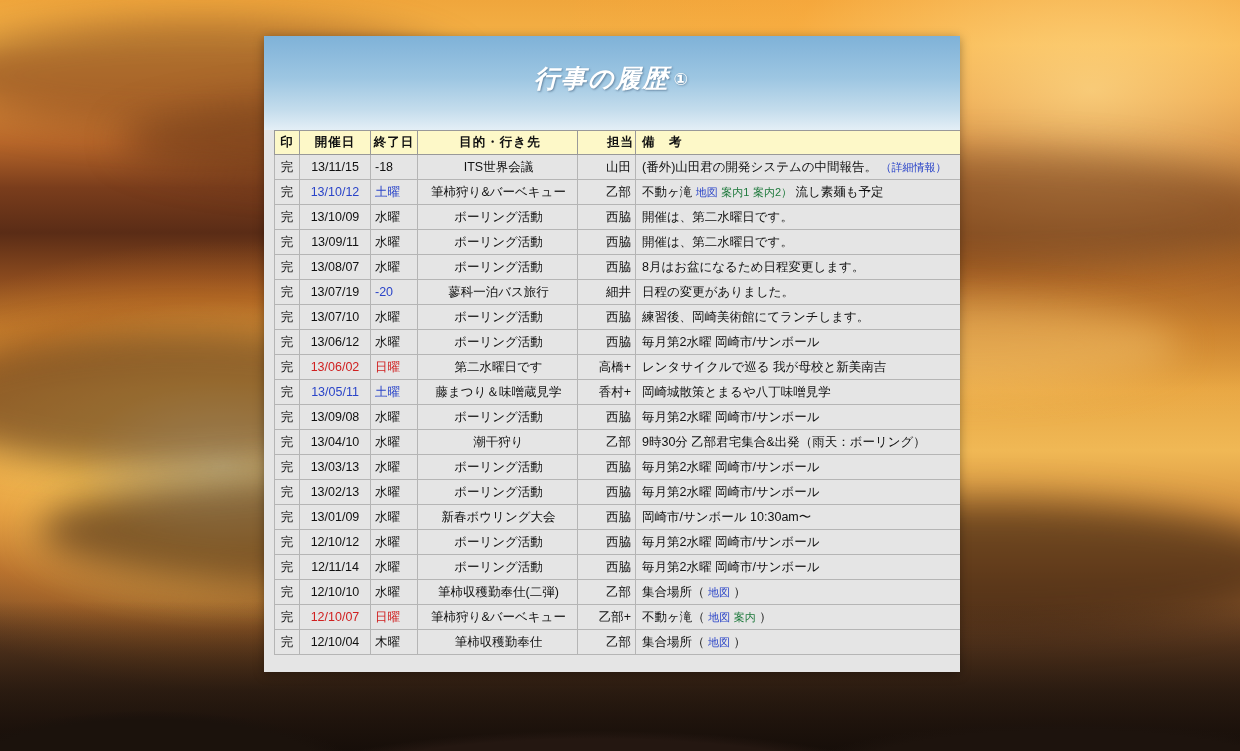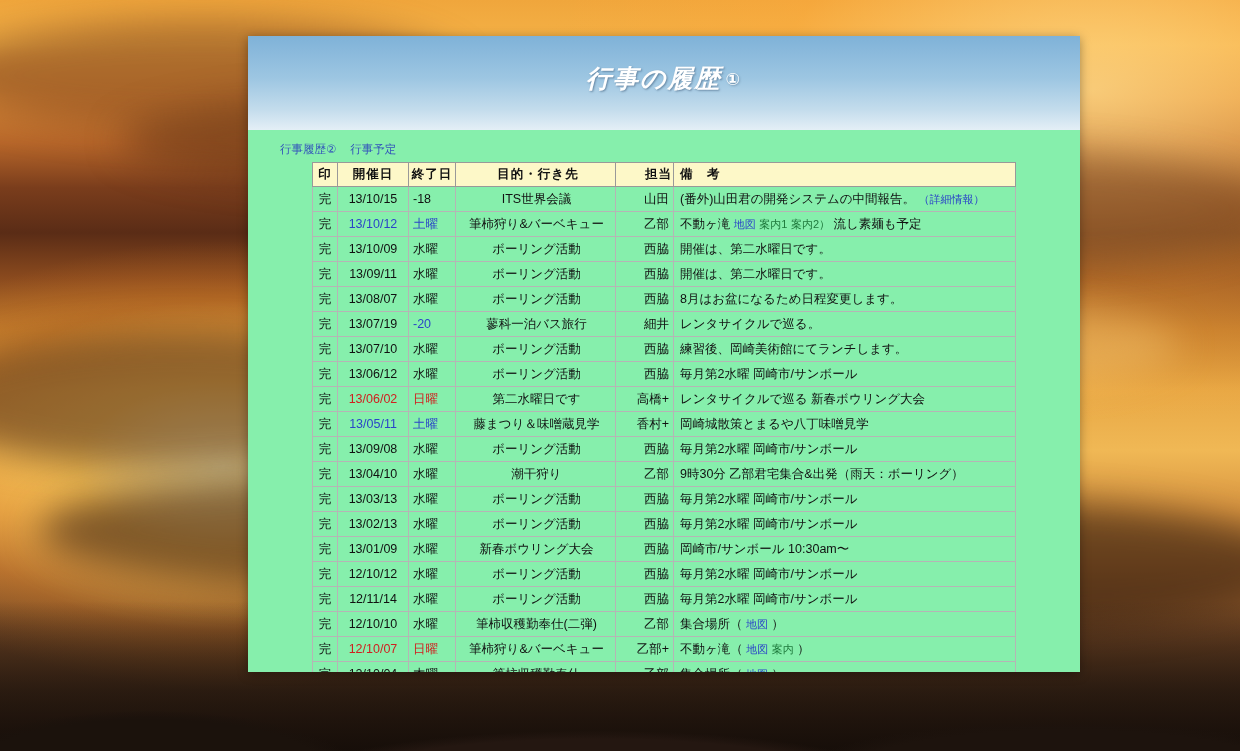--- a/index.html
+++ b/index.html
@@ -60,25 +60,25 @@
     background:
       radial-gradient(ellipse 300px 90px at 12% 115%, #1b120c 0%, #1b120c 60%, rgba(27,18,12,0) 70%),
       radial-gradient(ellipse 420px 70px at 48% 120%, #241711 0%, #241711 60%, rgba(36,23,17,0) 72%),
       radial-gradient(ellipse 380px 80px at 86% 118%, #1d130d 0%, #1d130d 60%, rgba(29,19,13,0) 72%),
       linear-gradient(180deg, rgba(40,25,16,0) 0%, rgba(40,25,16,0.55) 45%, rgba(22,14,9,0.95) 100%);
   }
 
   
   .card {
     position: absolute;
-    left: 248px;
+    left: 264px;
     top: 36px;
-    width: 832px;
+    width: 696px;
     height: 636px;
-    background: #86efac;
+    background: #e5e5e5;
     box-shadow: 0 2px 10px rgba(0,0,0,0.35);
     overflow: hidden;
   }
   .banner {
     height: 94px;
     background: linear-gradient(180deg, #7fb2d8 0%, #9dc6e2 45%, #c3dcec 78%, #e4eff6 100%);
     position: relative;
   }
   .banner-title {
     position: absolute;
@@ -178,39 +178,36 @@
 <div class="card">
 
   <div class="banner">
     <div class="banner-title">
       <span>行事の履歴</span><span class="circnum">①</span>
     </div>
   </div>
 
   <div class="body-area">
 
-    <div class="navlinks">
-      <a href="#">行事履歴②</a><a href="#">行事予定</a>
-    </div>
 
     <table class="events">
       <thead>
         <tr>
           <th class="col-mark">印</th>
           <th class="col-start">開催日</th>
           <th class="col-end">終了日</th>
           <th class="col-purpose">目的・行き先</th>
           <th class="col-owner">担当</th>
           <th class="col-note">備　考</th>
         </tr>
       </thead>
       <tbody id="tbody">
           <tr>
             <td class="col-mark">完</td>
-            <td class="col-start d-black">13/10/15</td>
+            <td class="col-start d-black">13/11/15</td>
             <td class="col-end d-black">-18</td>
             <td class="col-purpose">ITS世界会議</td>
             <td class="col-owner">山田</td>
             <td class="col-note"><span>(番外)山田君の開発システムの中間報告。</span> <a href="#" class="lnk note-sub">（詳細情報）</a></td>
           </tr>
           <tr>
             <td class="col-mark">完</td>
             <td class="col-start d-blue">13/10/12</td>
             <td class="col-end d-blue">土曜</td>
             <td class="col-purpose">筆柿狩り&amp;バーベキュー</td>
@@ -240,21 +237,21 @@
             <td class="col-purpose">ボーリング活動</td>
             <td class="col-owner">西脇</td>
             <td class="col-note"><span>8月はお盆になるため日程変更します。</span></td>
           </tr>
           <tr>
             <td class="col-mark">完</td>
             <td class="col-start d-black">13/07/19</td>
             <td class="col-end d-blue">-20</td>
             <td class="col-purpose">蓼科一泊バス旅行</td>
             <td class="col-owner">細井</td>
-            <td class="col-note"><span>レンタサイクルで巡る。</span></td>
+            <td class="col-note"><span>日程の変更がありました。</span></td>
           </tr>
           <tr>
             <td class="col-mark">完</td>
             <td class="col-start d-black">13/07/10</td>
             <td class="col-end d-black">水曜</td>
             <td class="col-purpose">ボーリング活動</td>
             <td class="col-owner">西脇</td>
             <td class="col-note"><span>練習後、岡崎美術館にてランチします。</span></td>
           </tr>
           <tr>
@@ -264,21 +261,21 @@
             <td class="col-purpose">ボーリング活動</td>
             <td class="col-owner">西脇</td>
             <td class="col-note"><span>毎月第2水曜 岡崎市/サンボール</span></td>
           </tr>
           <tr>
             <td class="col-mark">完</td>
             <td class="col-start d-red">13/06/02</td>
             <td class="col-end d-red">日曜</td>
             <td class="col-purpose">第二水曜日です</td>
             <td class="col-owner">高橋+</td>
-            <td class="col-note"><span>レンタサイクルで巡る 新春ボウリング大会</span></td>
+            <td class="col-note"><span>レンタサイクルで巡る 我が母校と新美南吉</span></td>
           </tr>
           <tr>
             <td class="col-mark">完</td>
             <td class="col-start d-blue">13/05/11</td>
             <td class="col-end d-blue">土曜</td>
             <td class="col-purpose">藤まつり＆味噌蔵見学</td>
             <td class="col-owner">香村+</td>
             <td class="col-note"><span>岡崎城散策とまるや八丁味噌見学</span></td>
           </tr>
           <tr>

